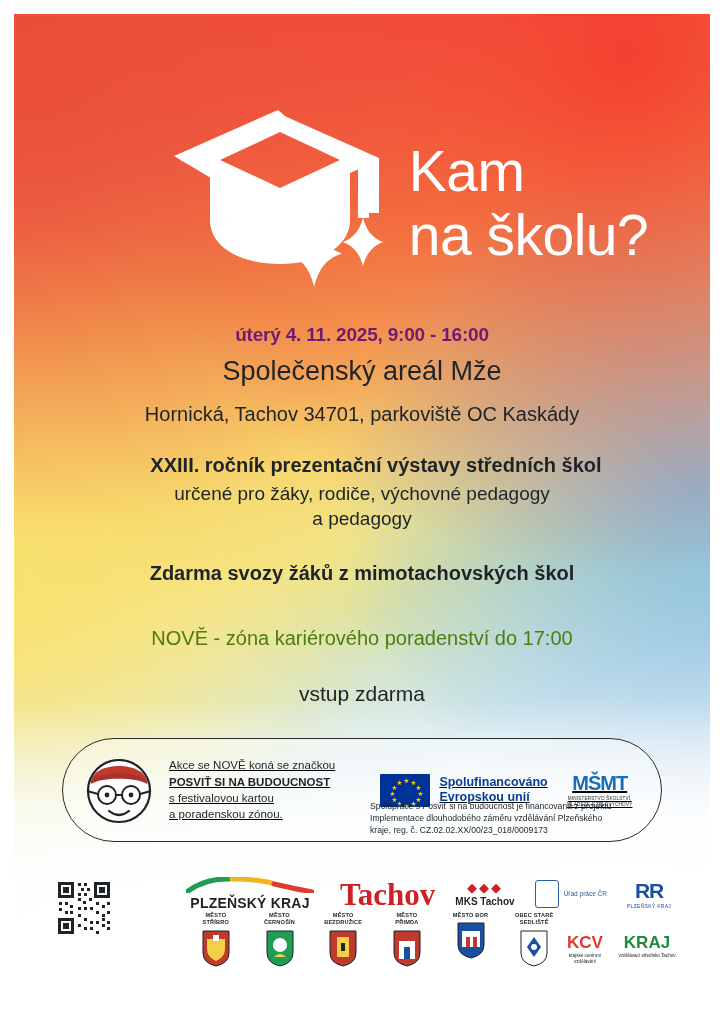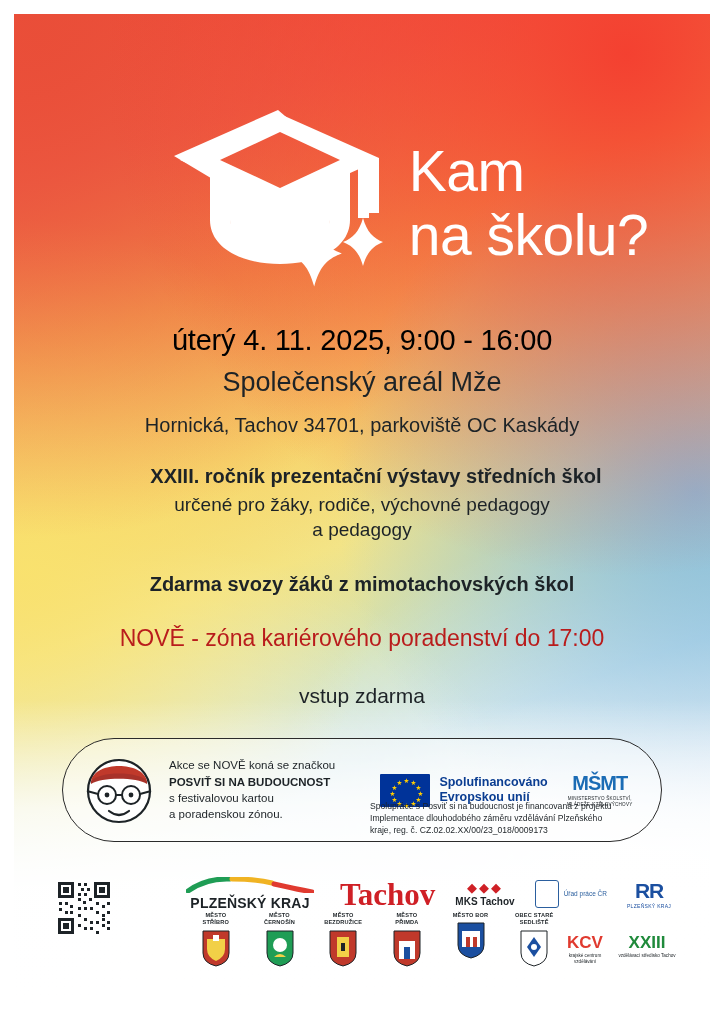--- a/index.html
+++ b/index.html
@@ -82,23 +82,23 @@
   
   .content {
     position: absolute;
     left: 14px;
     top: 324px;
     width: 696px;
     text-align: center;
     color: #23282d;
   }
   .date-line {
-    font-size: 29px;
-    font-weight: 400;
-    color: #000000;
+    font-size: 19px;
+    font-weight: 700;
+    color: #701a75;
     letter-spacing: -0.2px;
   }
   .venue-line {
     font-size: 27px;
     margin-top: 10px;
     color: #1d2327;
   }
   .address-line {
     font-size: 20px;
     margin-top: 16px;
@@ -117,43 +117,44 @@
     color: #1d2327;
     line-height: 1.34;
   }
   .transport-line {
     font-size: 20px;
     margin-top: 30px;
     font-weight: 700;
     color: #1d2327;
   }
   .career-line {
-    font-size: 23px;
-    margin-top: 29px;
-    color: #b91c1c;
+    font-size: 20px;
+    margin-top: 42px;
+    color: #4d7c0f;
   }
   .free-line {
     font-size: 21px;
     margin-top: 32px;
     color: #1d2327;
   }
   
   .fund-box {
     position: absolute;
     left: 62px;
     top: 738px;
     width: 600px;
     height: 104px;
     border: 1.5px solid #2b2b2b;
     border-radius: 52px;
     display: flex;
     align-items: center;
     padding: 0 14px;
     box-sizing: border-box;
     background: rgba(255,255,255,0.35);
+    text-decoration: underline;
   }
   .mascot {
     width: 80px;
     height: 78px;
     flex: 0 0 auto;
     margin-left: 2px;
   }
   .fund-text {
     font-size: 11.5px;
     line-height: 1.42;
@@ -508,16 +509,16 @@
         <circle cx="15" cy="18" r="3" fill="#ffffff"></circle>
       </svg>
     </div>
   </div>
 
   <div class="kcv">
     <div class="kcv-mark">KCV</div>
     <div class="kcv-text">krajské centrum vzdělávání</div>
   </div>
   <div class="revis">
-    <div class="revis-mark">XXIII</div>
+    <div class="revis-mark">KRAJ</div>
     <div class="revis-text">vzdělávací středisko Tachov</div>
   </div>
 </div>
 
 </body></html>

